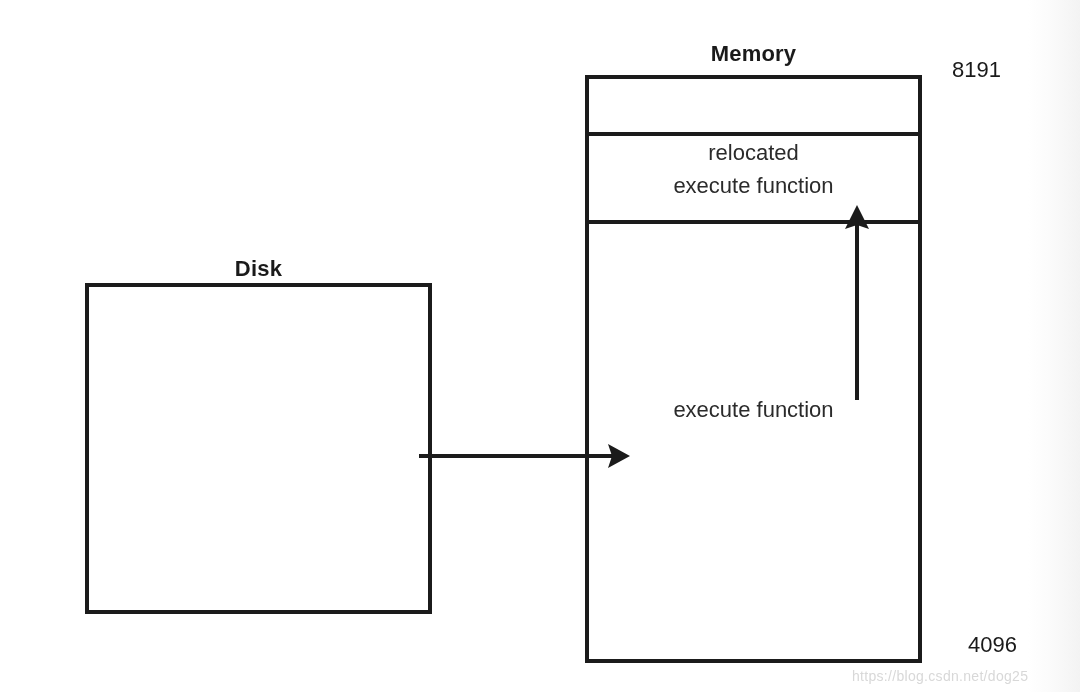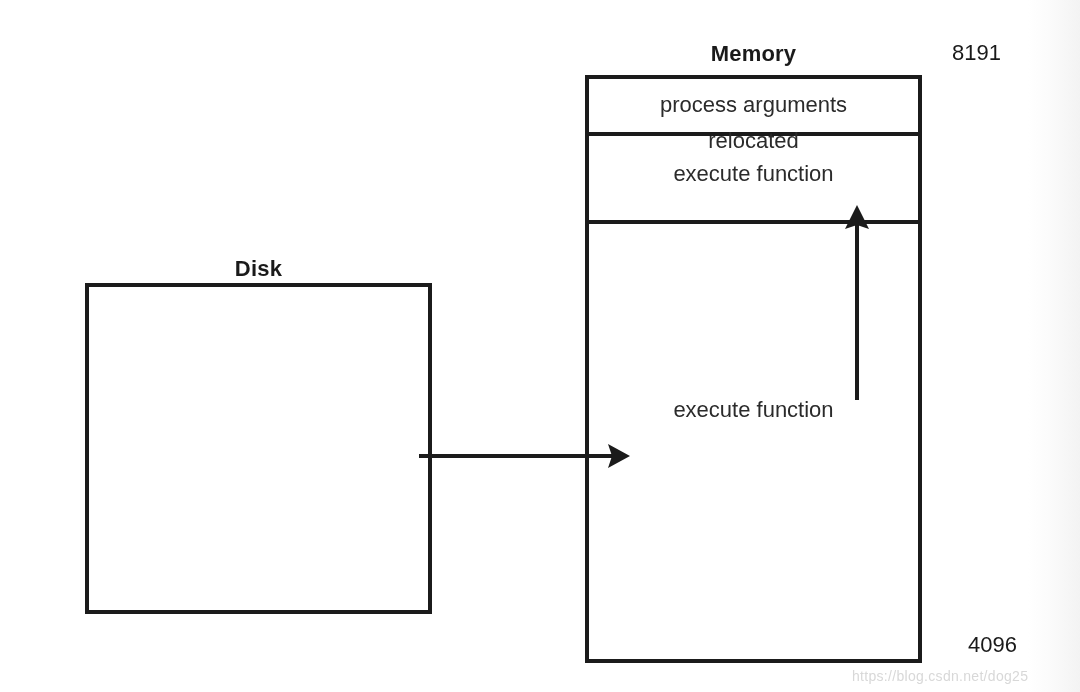--- a/index.html
+++ b/index.html
@@ -85,28 +85,27 @@
 
 <div id="canvas">
 
   <div class="heading" id="memory-heading" style="left:585px; top:25px; width:337px; text-align:center;">Memory</div>
 
   <div class="box" id="memory-box" style="left:585px; top:75px; width:337px; height:588px;"></div>
 
   <div class="divider" style="left:585px; top:132px; width:337px;"></div>
   <div class="divider" style="left:585px; top:220px; width:337px;"></div>
 
-  <div class="label" style="left:589px; top:88px; width:329px;">process arguments</div>
 
-  <div class="label" style="left:589px; top:124px; width:329px;">relocated
+  <div class="label" style="left:589px; top:136px; width:329px;">relocated
 execute function</div>
 
   <div class="label" style="left:589px; top:393px; width:329px;">execute function</div>
 
-  <div class="addr" style="left:952px; top:40px;">8191</div>
+  <div class="addr" style="left:952px; top:57px;">8191</div>
 
   <div class="addr" style="left:968px; top:632px;">4096</div>
 
   <div class="heading" id="disk-heading" style="left:85px; top:240px; width:347px; text-align:center;">Disk</div>
 
   <div class="box" id="disk-box" style="left:85px; top:283px; width:347px; height:331px;"></div>
 
 
   <svg class="arrow-svg" style="left:415px; top:435px; width:225px; height:42px;" viewBox="0 0 225 42">
     <line x1="4" y1="21" x2="198" y2="21" stroke="#1b1b1b" stroke-width="4"></line>

